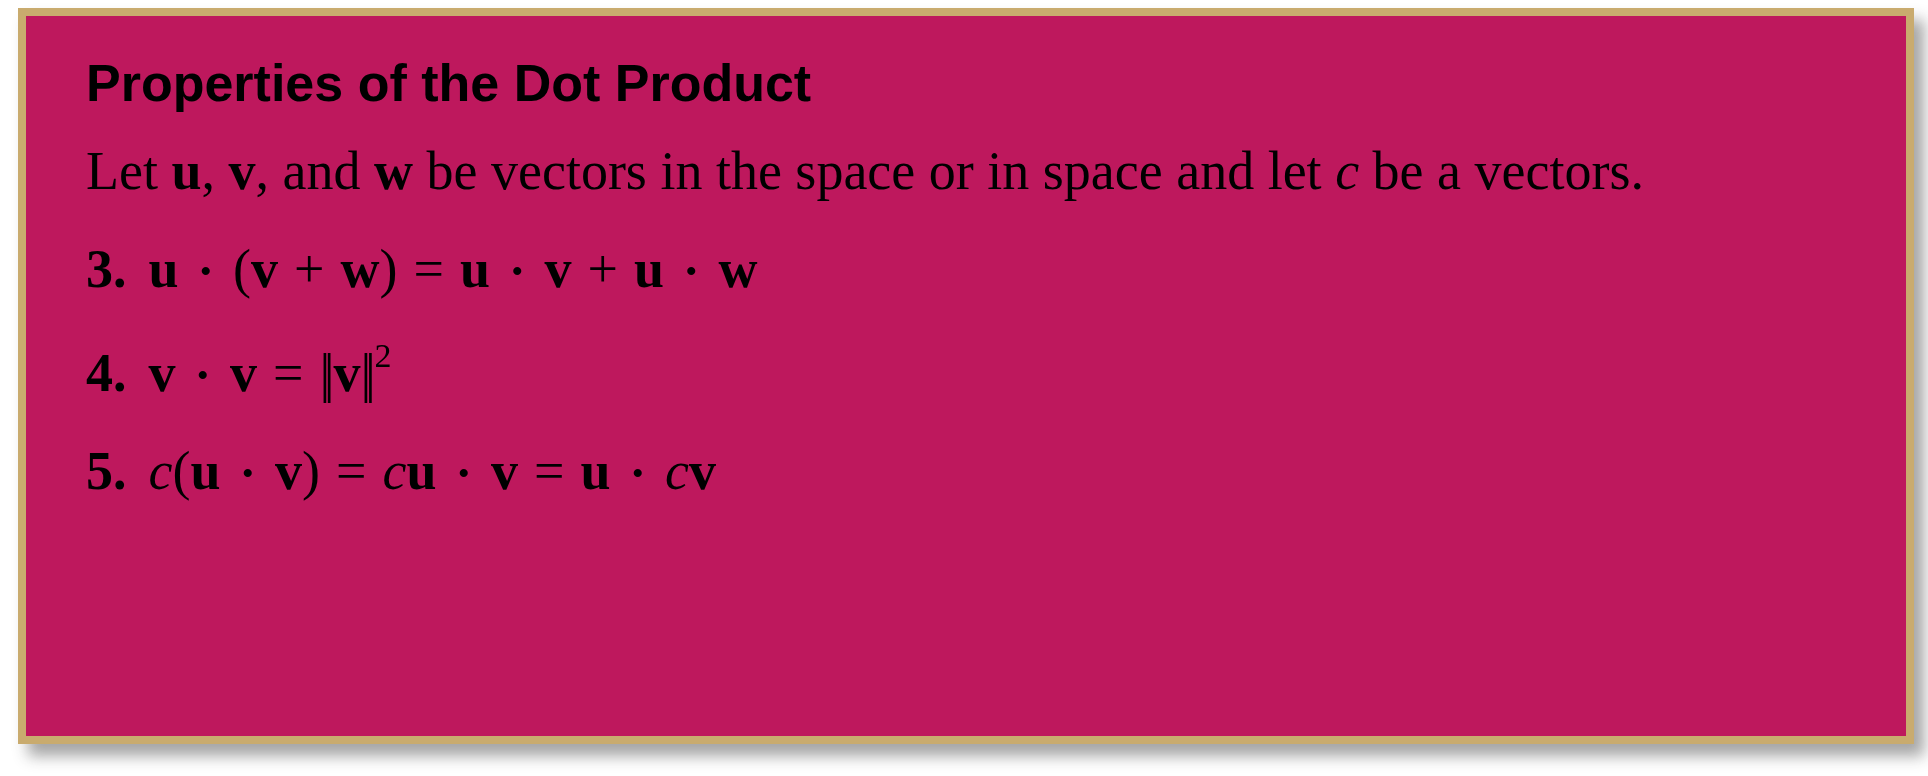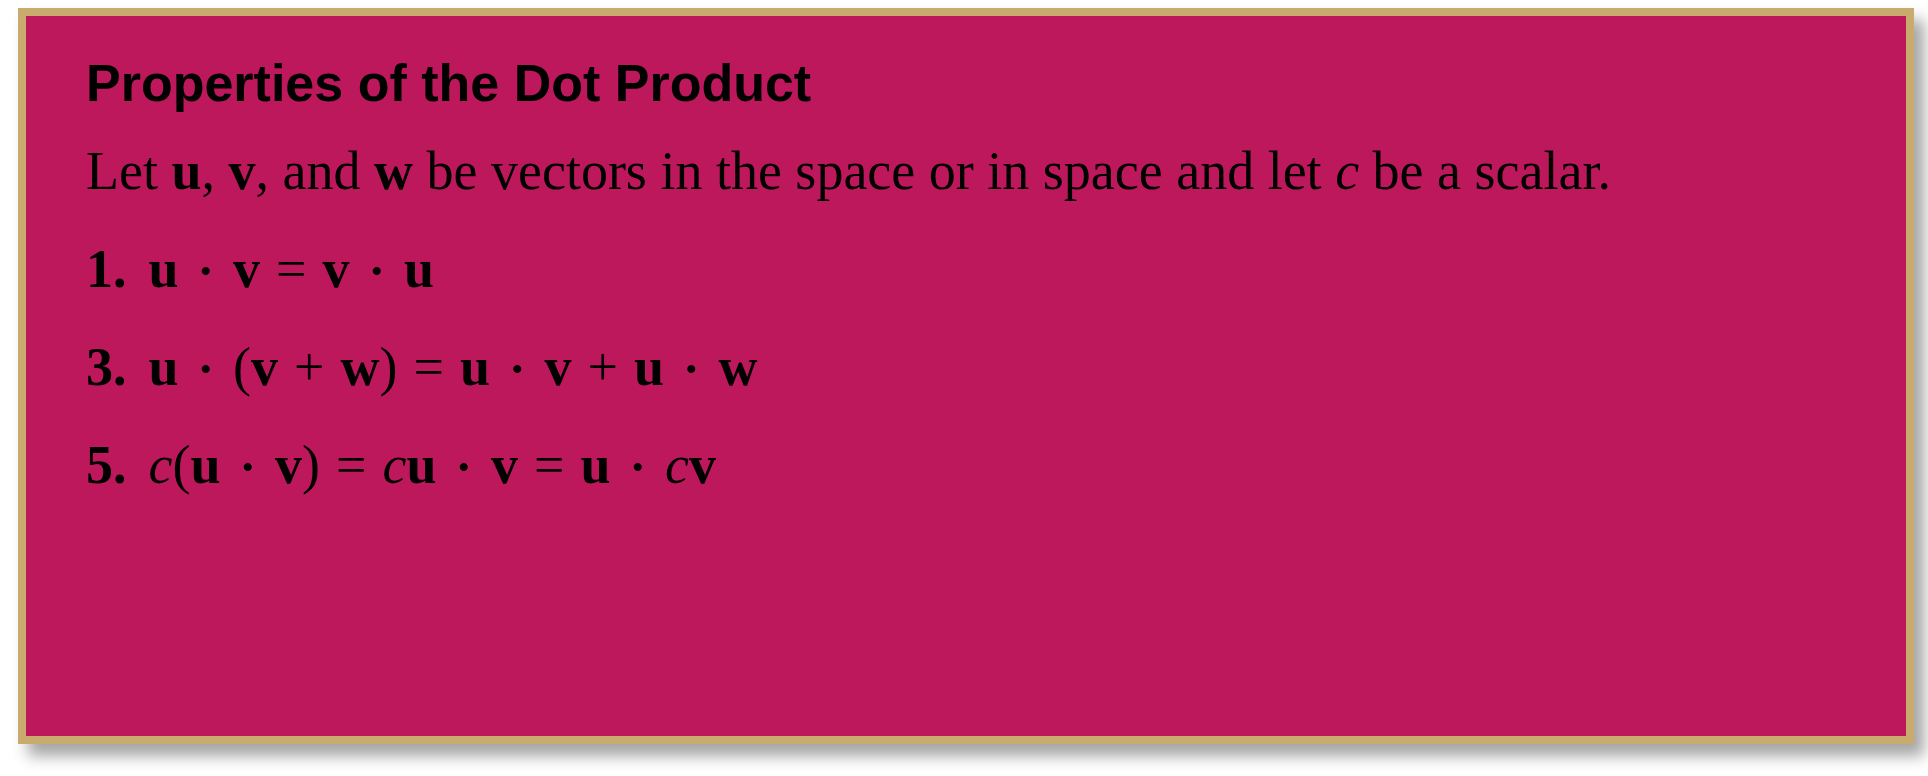--- a/index.html
+++ b/index.html
@@ -59,31 +59,31 @@
 </style>
 </head>
 <body>
 
 <div class="page">
   <section class="theorem-box">
     <div class="content">
 
       <h1 class="title">Properties of the Dot Product</h1>
 
-      <p class="intro"><span>Let </span><span class="s-b">u</span><span>, </span><span class="s-b">v</span><span>, and </span><span class="s-b">w</span><span> be vectors in the space or in space and let </span><span class="s-i">c</span><span> be a scalar.</span></p>
+      <p class="intro"><span>Let </span><span class="s-b">u</span><span>, </span><span class="s-b">v</span><span>, and </span><span class="s-b">w</span><span> be vectors in the space or in space and let </span><span class="s-i">c</span><span> be a vectors.</span></p>
 
-      <div class="property">
-        <span class="num">1.</span><span class="equation"><span class="s-b">u</span><span class="s-dot">•</span><span class="s-b">v</span><span class="s-rel">=</span><span class="s-b">v</span><span class="s-dot">•</span><span class="s-b">u</span></span>
-      </div>
 
 
       <div class="property">
         <span class="num">3.</span><span class="equation"><span class="s-b">u</span><span class="s-dot">•</span><span>(</span><span class="s-b">v</span><span class="s-rel">+</span><span class="s-b">w</span><span>)</span><span class="s-rel">=</span><span class="s-b">u</span><span class="s-dot">•</span><span class="s-b">v</span><span class="s-rel">+</span><span class="s-b">u</span><span class="s-dot">•</span><span class="s-b">w</span></span>
       </div>
 
+      <div class="property">
+        <span class="num">4.</span><span class="equation"><span class="s-b">v</span><span class="s-dot">•</span><span class="s-b">v</span><span class="s-rel">=</span><span class="s-norm">||</span><span class="s-b">v</span><span class="s-norm">||</span><span class="s-sup">2</span></span>
+      </div>
 
       <div class="property">
         <span class="num">5.</span><span class="equation"><span class="s-i">c</span><span>(</span><span class="s-b">u</span><span class="s-dot">•</span><span class="s-b">v</span><span>)</span><span class="s-rel">=</span><span class="s-i">c</span><span class="s-b">u</span><span class="s-dot">•</span><span class="s-b">v</span><span class="s-rel">=</span><span class="s-b">u</span><span class="s-dot">•</span><span class="s-i">c</span><span class="s-b">v</span></span>
       </div>
 
     </div>
   </section>
 </div>
 
 </body></html>

